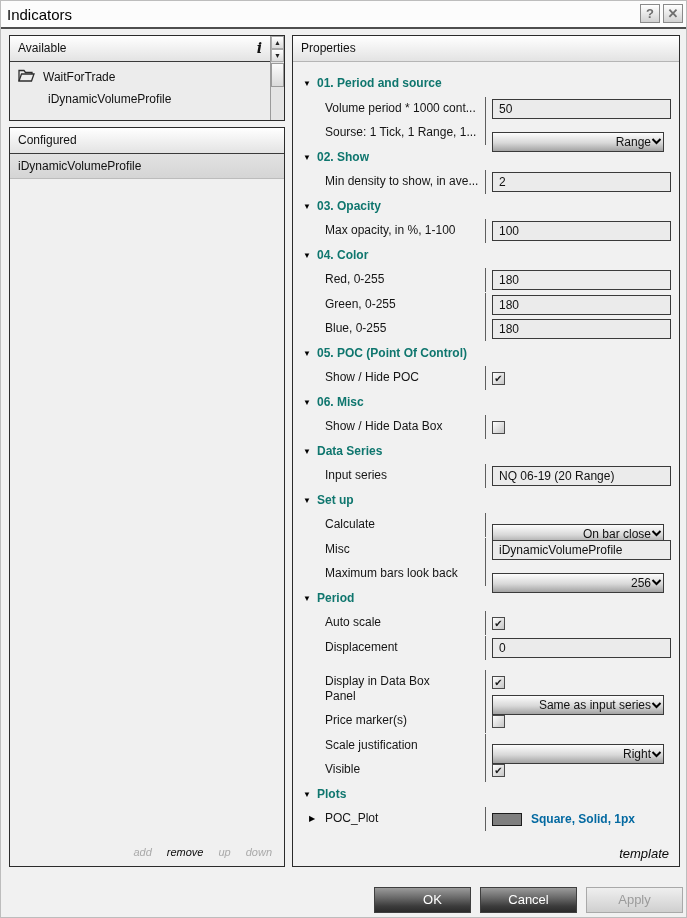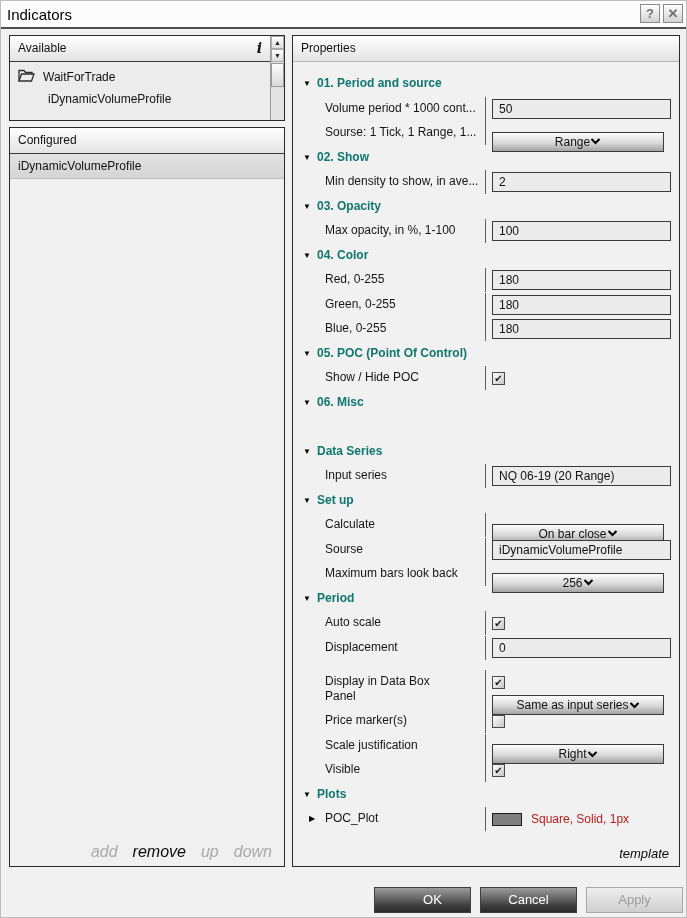--- a/index.html
+++ b/index.html
@@ -24,38 +24,38 @@
   .tree-row1{position:absolute;top:7px;left:8px;display:flex;align-items:center;gap:8px;}
   .tree-row2{position:absolute;top:30px;left:38px;}
   .info-i{position:absolute;right:22px;top:0;font-family:"DejaVu Serif",serif;font-style:italic;font-weight:bold;font-size:14px;}
   .vrail{position:absolute;right:0;top:0;bottom:0;width:14px;box-sizing:border-box;background:#e4e4e4;border-left:1px solid #9a9a9a;}
   .railbtn{position:absolute;left:0;width:13px;height:13px;box-sizing:border-box;border:1px solid #aaa;background:linear-gradient(#fff,#dcdcdc);font-size:7px;color:#222;text-align:center;line-height:11px;}
   .thumb{position:absolute;left:0;top:27px;width:13px;height:24px;box-sizing:border-box;border:1px solid #9a9a9a;background:linear-gradient(#fbfbfb,#dadada);}
 
   
   #configured-panel{left:8px;top:126px;width:276px;height:740px;}
   .sel-item{position:absolute;top:26px;left:0;right:0;height:24px;line-height:24px;padding-left:8px;background:linear-gradient(#e2e2e2,#d5d5d5);border-bottom:1px solid #bcbcbc;}
-  .actions{position:absolute;bottom:2px;left:0;right:0;height:24px;display:flex;justify-content:flex-end;align-items:center;gap:15px;padding-right:12px;font-style:italic;font-size:16px;}
+  .actions{position:absolute;bottom:2px;left:0;right:0;height:24px;display:flex;justify-content:flex-end;align-items:center;gap:15px;padding-right:12px;font-style:italic;font-size:11px;}
   .act-dim{color:#a9a9a9;}
   .act-on{color:#0a0a0a;}
 
   
   #properties-panel{left:291px;top:34px;width:388px;height:832px;background:#f1f1f1;}
   #prop-rows{position:absolute;top:26px;left:0;right:0;bottom:0;}
   .grow,.prow{position:absolute;left:0;right:0;height:24px;}
   .garrow{position:absolute;left:10px;top:7px;font-size:8px;color:#000;}
   .glabel{position:absolute;left:24px;top:4px;font-weight:bold;color:#0f766e;}
   .parrow{position:absolute;left:16px;top:7px;font-size:8px;color:#000;}
   .plabel{position:absolute;left:32px;top:4px;color:#151515;}
   .pcell{position:absolute;left:192px;right:8px;top:0;bottom:0;border-left:1px solid #5f5f5f;display:flex;align-items:center;padding-left:6px;}
   .tinput{width:168px;height:18px;box-sizing:content-box;padding:0 6px;border:1px solid #3a3a3a;background:#ebebeb;line-height:18px;overflow:hidden;white-space:nowrap;}
-  .tselect{width:168px;height:18px;box-sizing:content-box;padding:0 1px;border:1px solid #3a3a3a;background:linear-gradient(#fdfdfd,#d8d8d8 55%,#a3a3a3);display:flex;align-items:center;justify-content:center;line-height:18px;margin-top:17px;}
+  .tselect{width:168px;height:18px;box-sizing:content-box;padding:0 1px;border:1px solid #3a3a3a;background:linear-gradient(#fdfdfd,#d8d8d8 55%,#a3a3a3);display:flex;align-items:center;justify-content:flex-end;line-height:18px;margin-top:17px;}
   .cbx{width:13px;height:13px;box-sizing:border-box;border:1px solid #4a4a4a;background:linear-gradient(135deg,#ffffff,#c6c6c6);font-size:10px;line-height:11px;text-align:center;color:#1a1a1a;}
   .swatch{width:30px;height:13px;box-sizing:border-box;border:1px solid #1c1c1c;margin-right:9px;}
-  .plottext{color:#b91c1c;}
+  .plottext{color:#0369a1;font-weight:bold;}
   .template-link{position:absolute;right:10px;bottom:5px;font-style:italic;font-size:13px;color:#0a0a0a;}
 
   
   .fbtn{position:absolute;top:886px;width:97px;height:26px;box-sizing:border-box;text-align:center;line-height:24px;font-size:13px;}
   .btn-dark{background:linear-gradient(#9b9b9b,#6a6a6a 40%,#3c3c3c 75%,#2a2a2a);border:1px solid #3f3f3f;color:#ffffff;}
   .btn-disabled{background:linear-gradient(#efefef,#cfcfcf);border:1px solid #a9a9a9;color:#9b9b9b;}
 </style>
 </head>
 <body>
 
@@ -183,20 +183,26 @@
         <div class="prow" style="top: 304px;">
           <span class="plabel">Show / Hide POC</span>
           <div class="pcell">
             <div class="cbx">✔</div>
           </div>
         </div>
         <div class="grow" style="top: 328.5px;">
           <span class="garrow">▼</span>
           <span class="glabel">06. Misc</span>
         </div>
+        <div class="prow" style="top: 353px;">
+          <span class="plabel">Show / Hide Data Box</span>
+          <div class="pcell">
+            <div class="cbx"></div>
+          </div>
+        </div>
         <div class="grow" style="top: 377.5px;">
           <span class="garrow">▼</span>
           <span class="glabel">Data Series</span>
         </div>
         <div class="prow" style="top: 402px;">
           <span class="plabel">Input series</span>
           <div class="pcell">
             <div class="tinput">NQ 06-19 (20 Range)</div>
           </div>
         </div>
@@ -209,21 +215,21 @@
           <div class="pcell">
             <div class="tselect">
               <span>On bar close</span>
               <svg width="11" height="7" viewBox="0 0 11 7">
                 <path d="M1.5 1 L5.5 5 L9.5 1" fill="none" stroke="#000" stroke-width="2"></path>
               </svg>
             </div>
           </div>
         </div>
         <div class="prow" style="top: 475.5px;">
-          <span class="plabel">Sourse</span>
+          <span class="plabel">Misc</span>
           <div class="pcell">
             <div class="tinput">iDynamicVolumeProfile</div>
           </div>
         </div>
         <div class="prow" style="top: 500px;">
           <span class="plabel">Maximum bars look back</span>
           <div class="pcell">
             <div class="tselect">
               <span>256</span>
               <svg width="11" height="7" viewBox="0 0 11 7">

